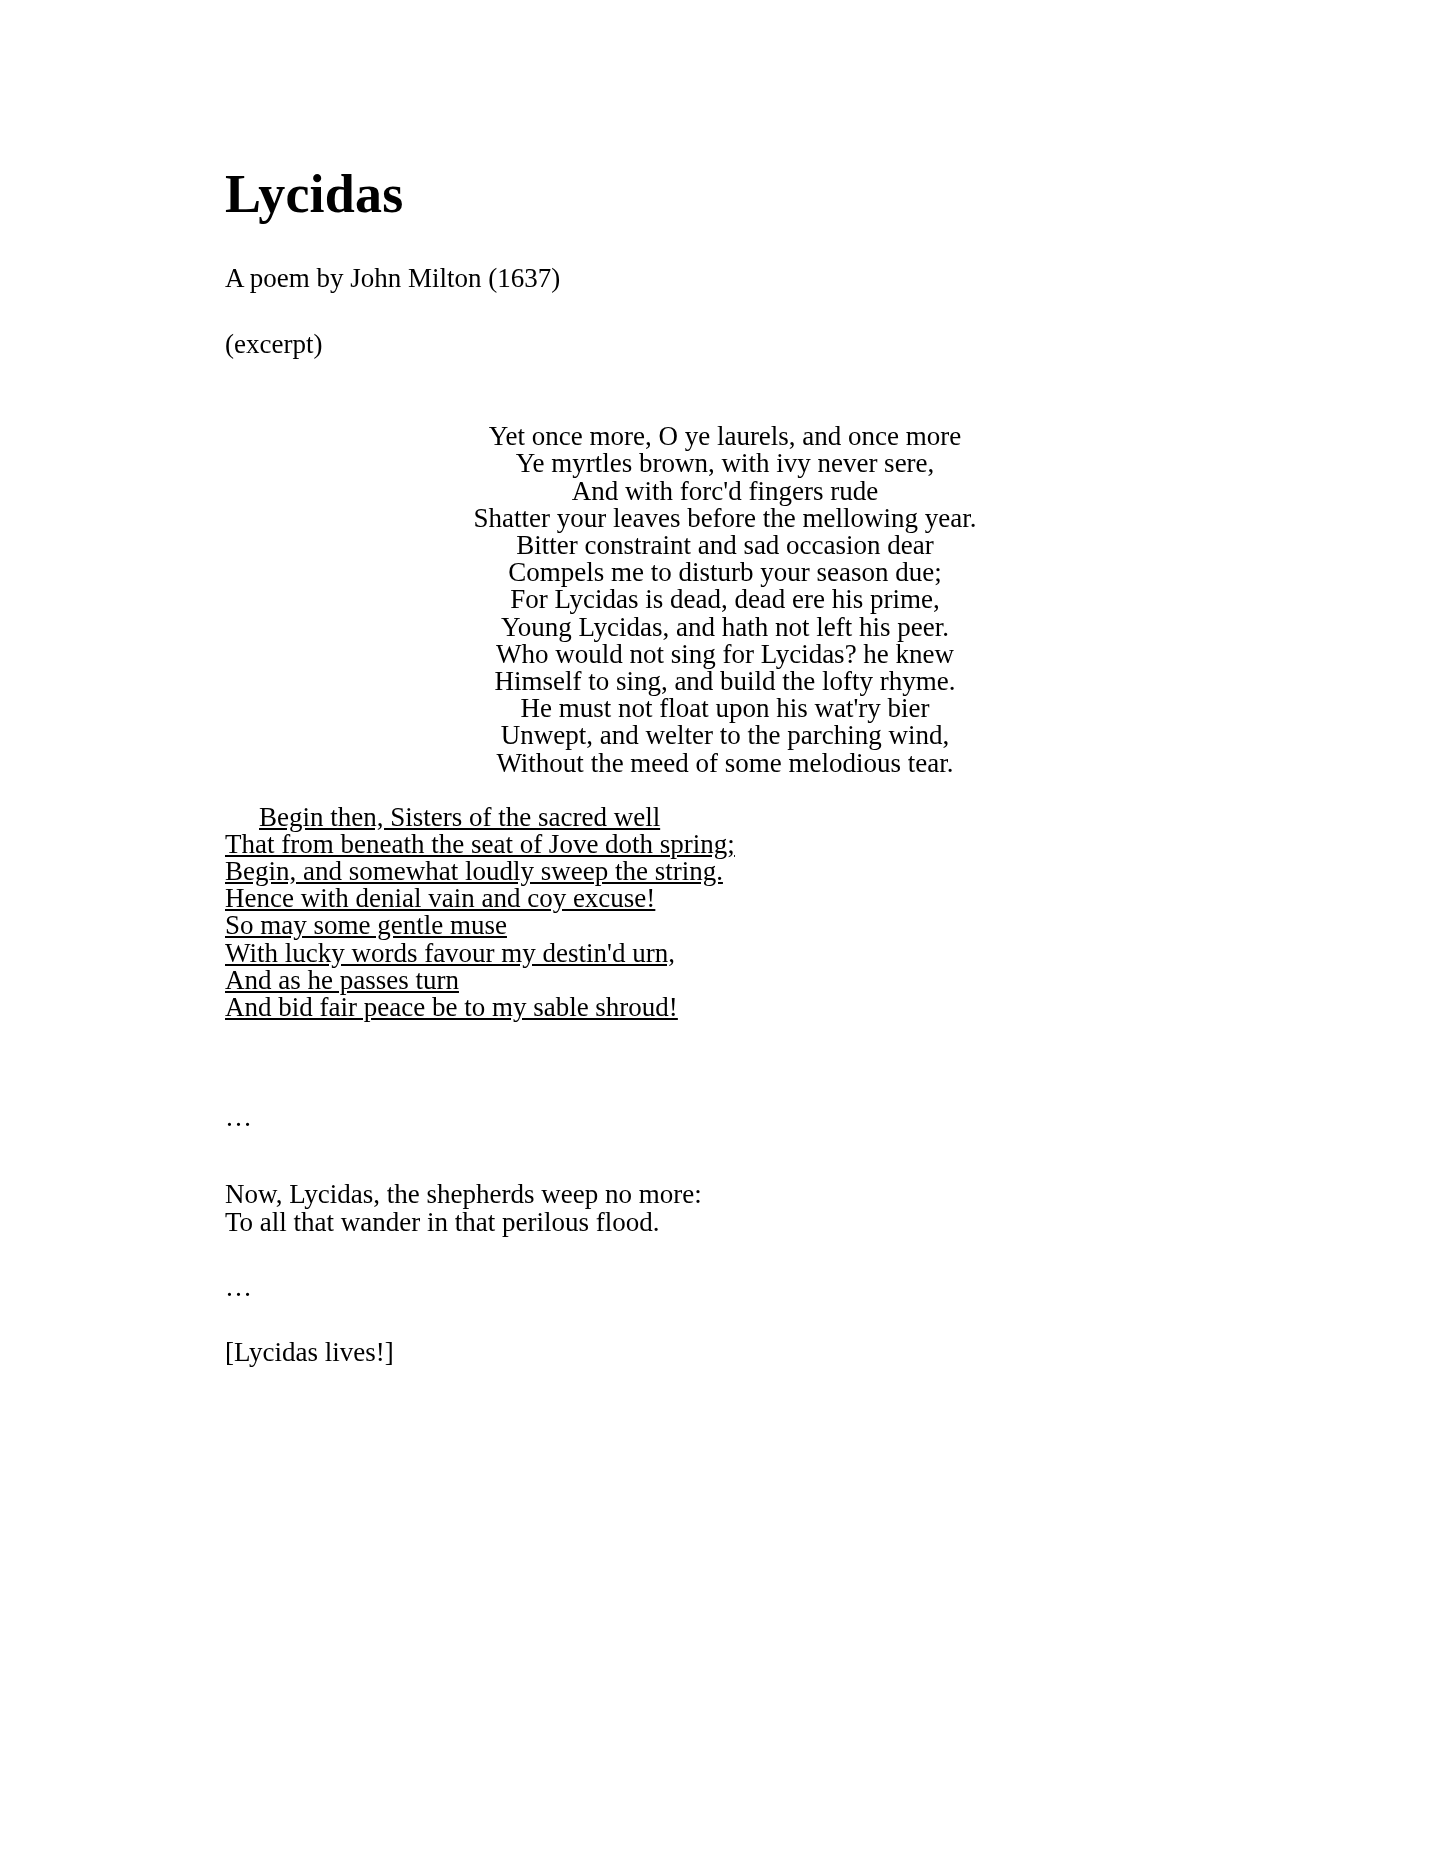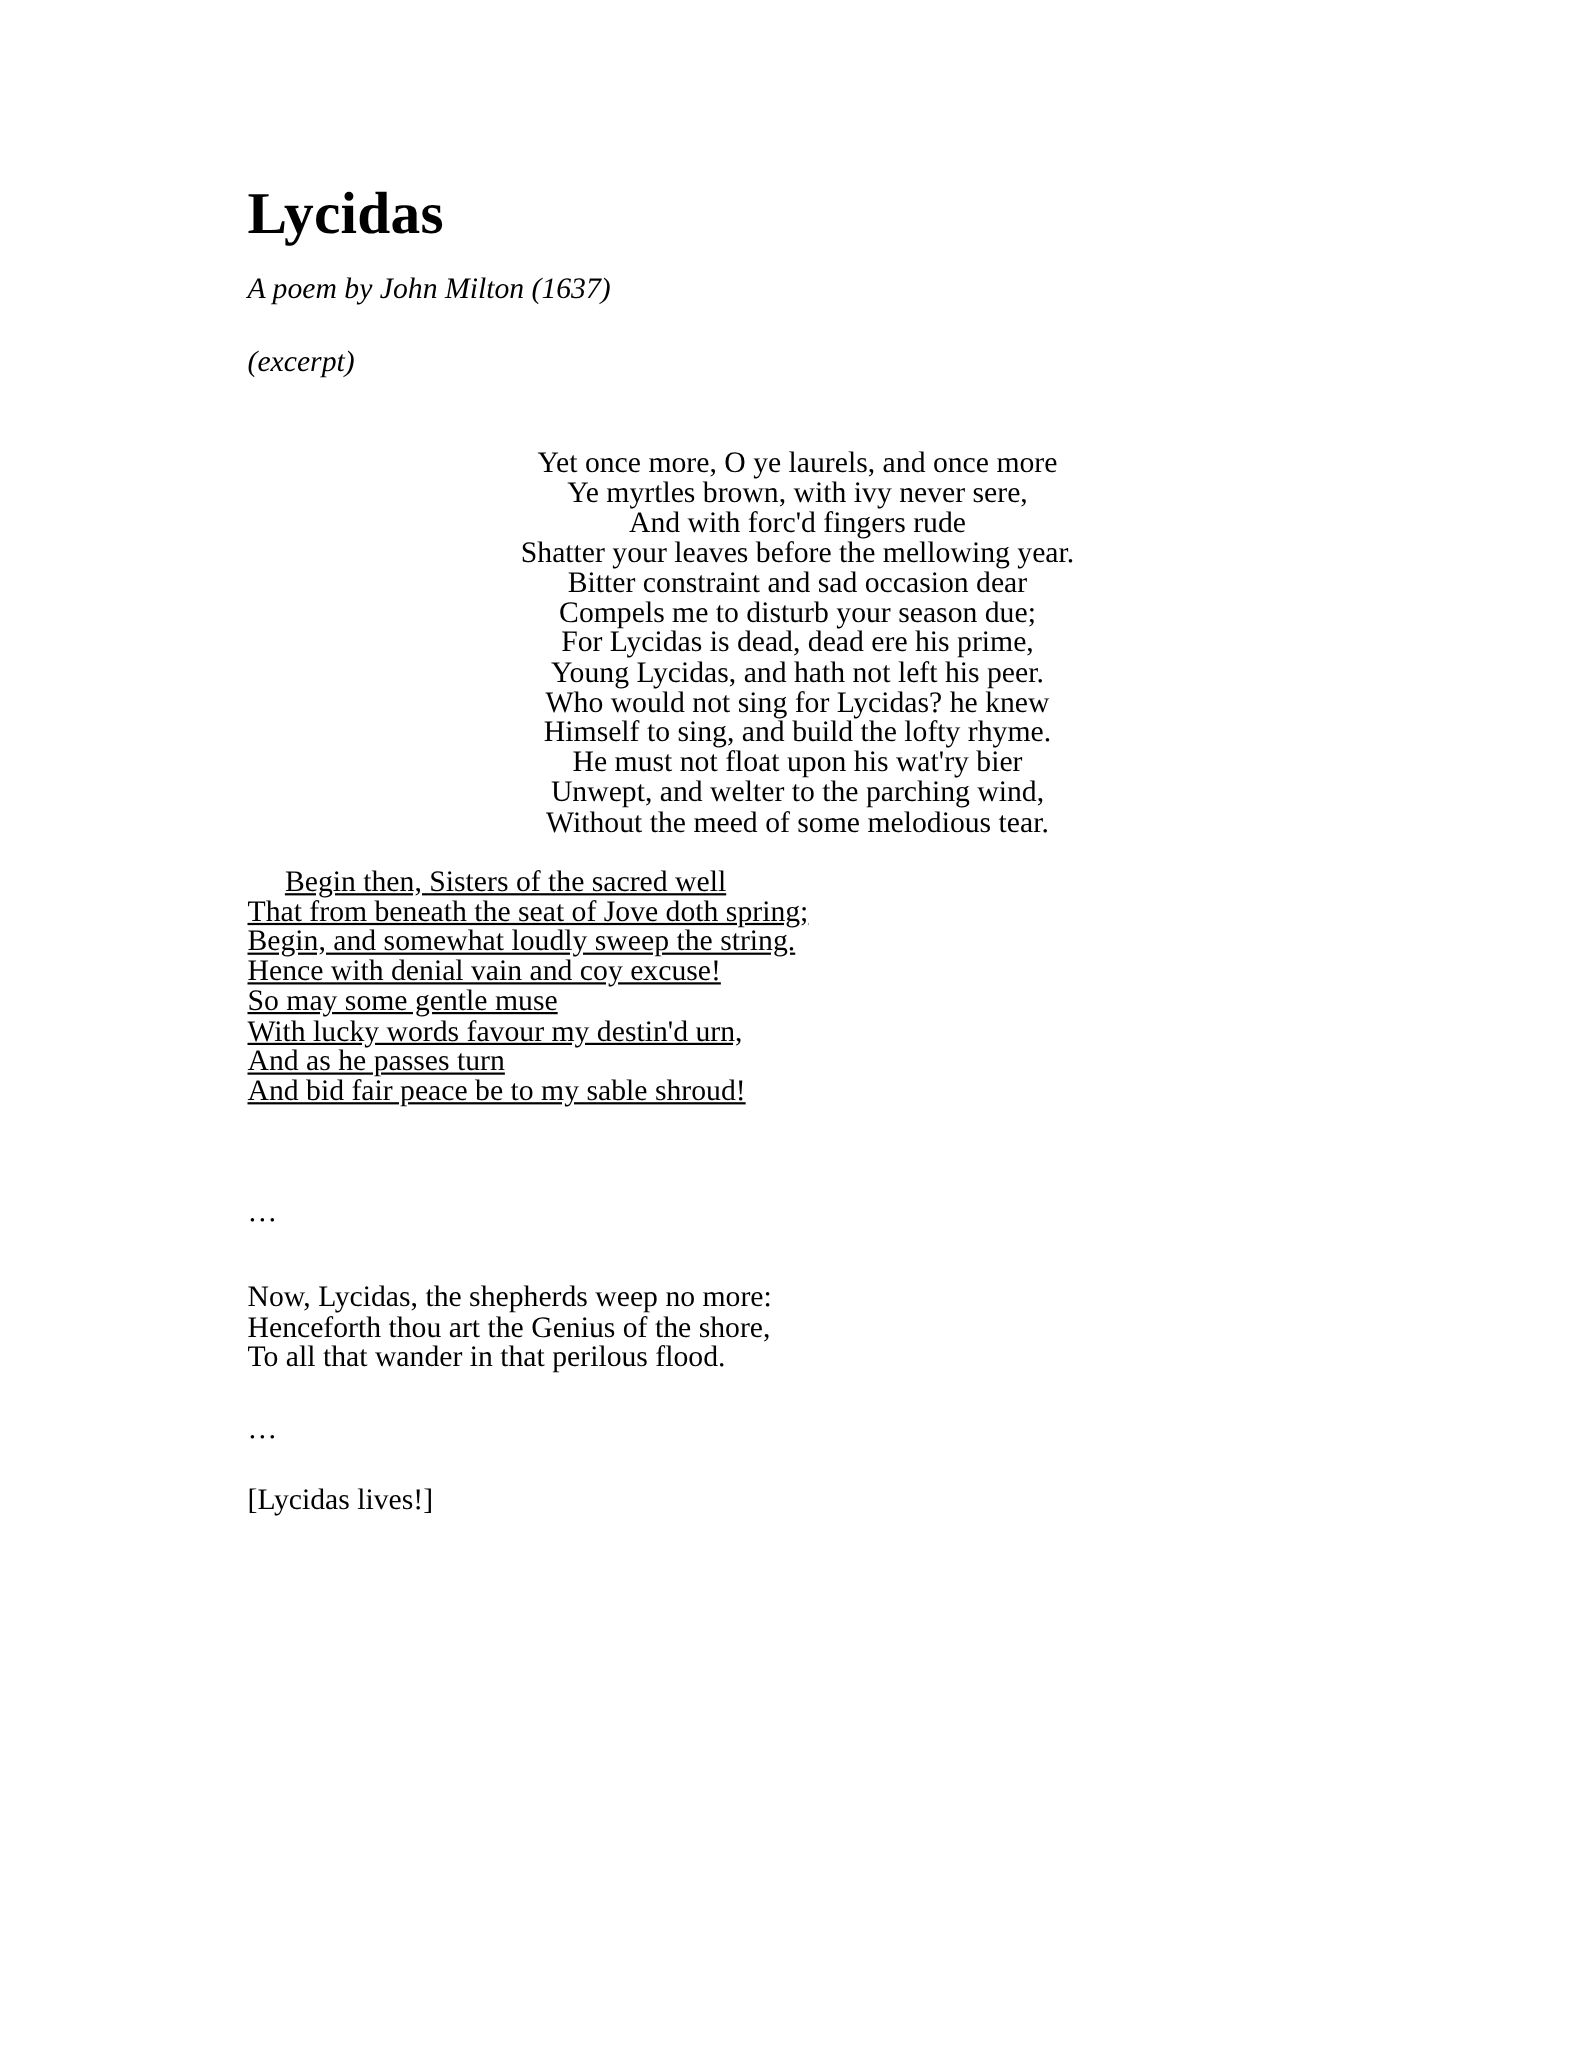--- a/index.html
+++ b/index.html
@@ -31,22 +31,21 @@
   }
   .doc-title {
     font-size: 54px;
     font-weight: bold;
     line-height: 1.1;
     margin: 0;
     padding-top: 165px;
     letter-spacing: 0.2px;
   }
   .subtitle-block {
-    margin-top: 20px;
-    font-style: italic;
+    margin-top: 36px;
   }
   .subtitle {
     font-size: 27px;
     line-height: 1.35;
     margin: 0;
   }
   .excerpt-note {
     font-size: 27px;
     line-height: 1.35;
     margin: 0;
@@ -123,21 +122,20 @@
         <p class="poem-line">So may some gentle muse</p>
         <p class="poem-line">With lucky words favour my destin'd urn,</p>
         <p class="poem-line">And as he passes turn</p>
         <p class="poem-line">And bid fair peace be to my sable shroud!</p>
       </div>
 
     <p class="ellipsis ellipsis-1">…</p>
 
     <div class="stanza stanza-3">
         <p class="poem-line">Now, Lycidas, the shepherds weep no more:</p>
-        <p class="poem-line">Henceforth thou art the Genius of the shore,</p>
         <p class="poem-line">To all that wander in that perilous flood.</p>
       </div>
 
     <p class="ellipsis ellipsis-2">…</p>
 
     <p class="closing">[Lycidas lives!]</p>
 
   </div>
 </div>
 

